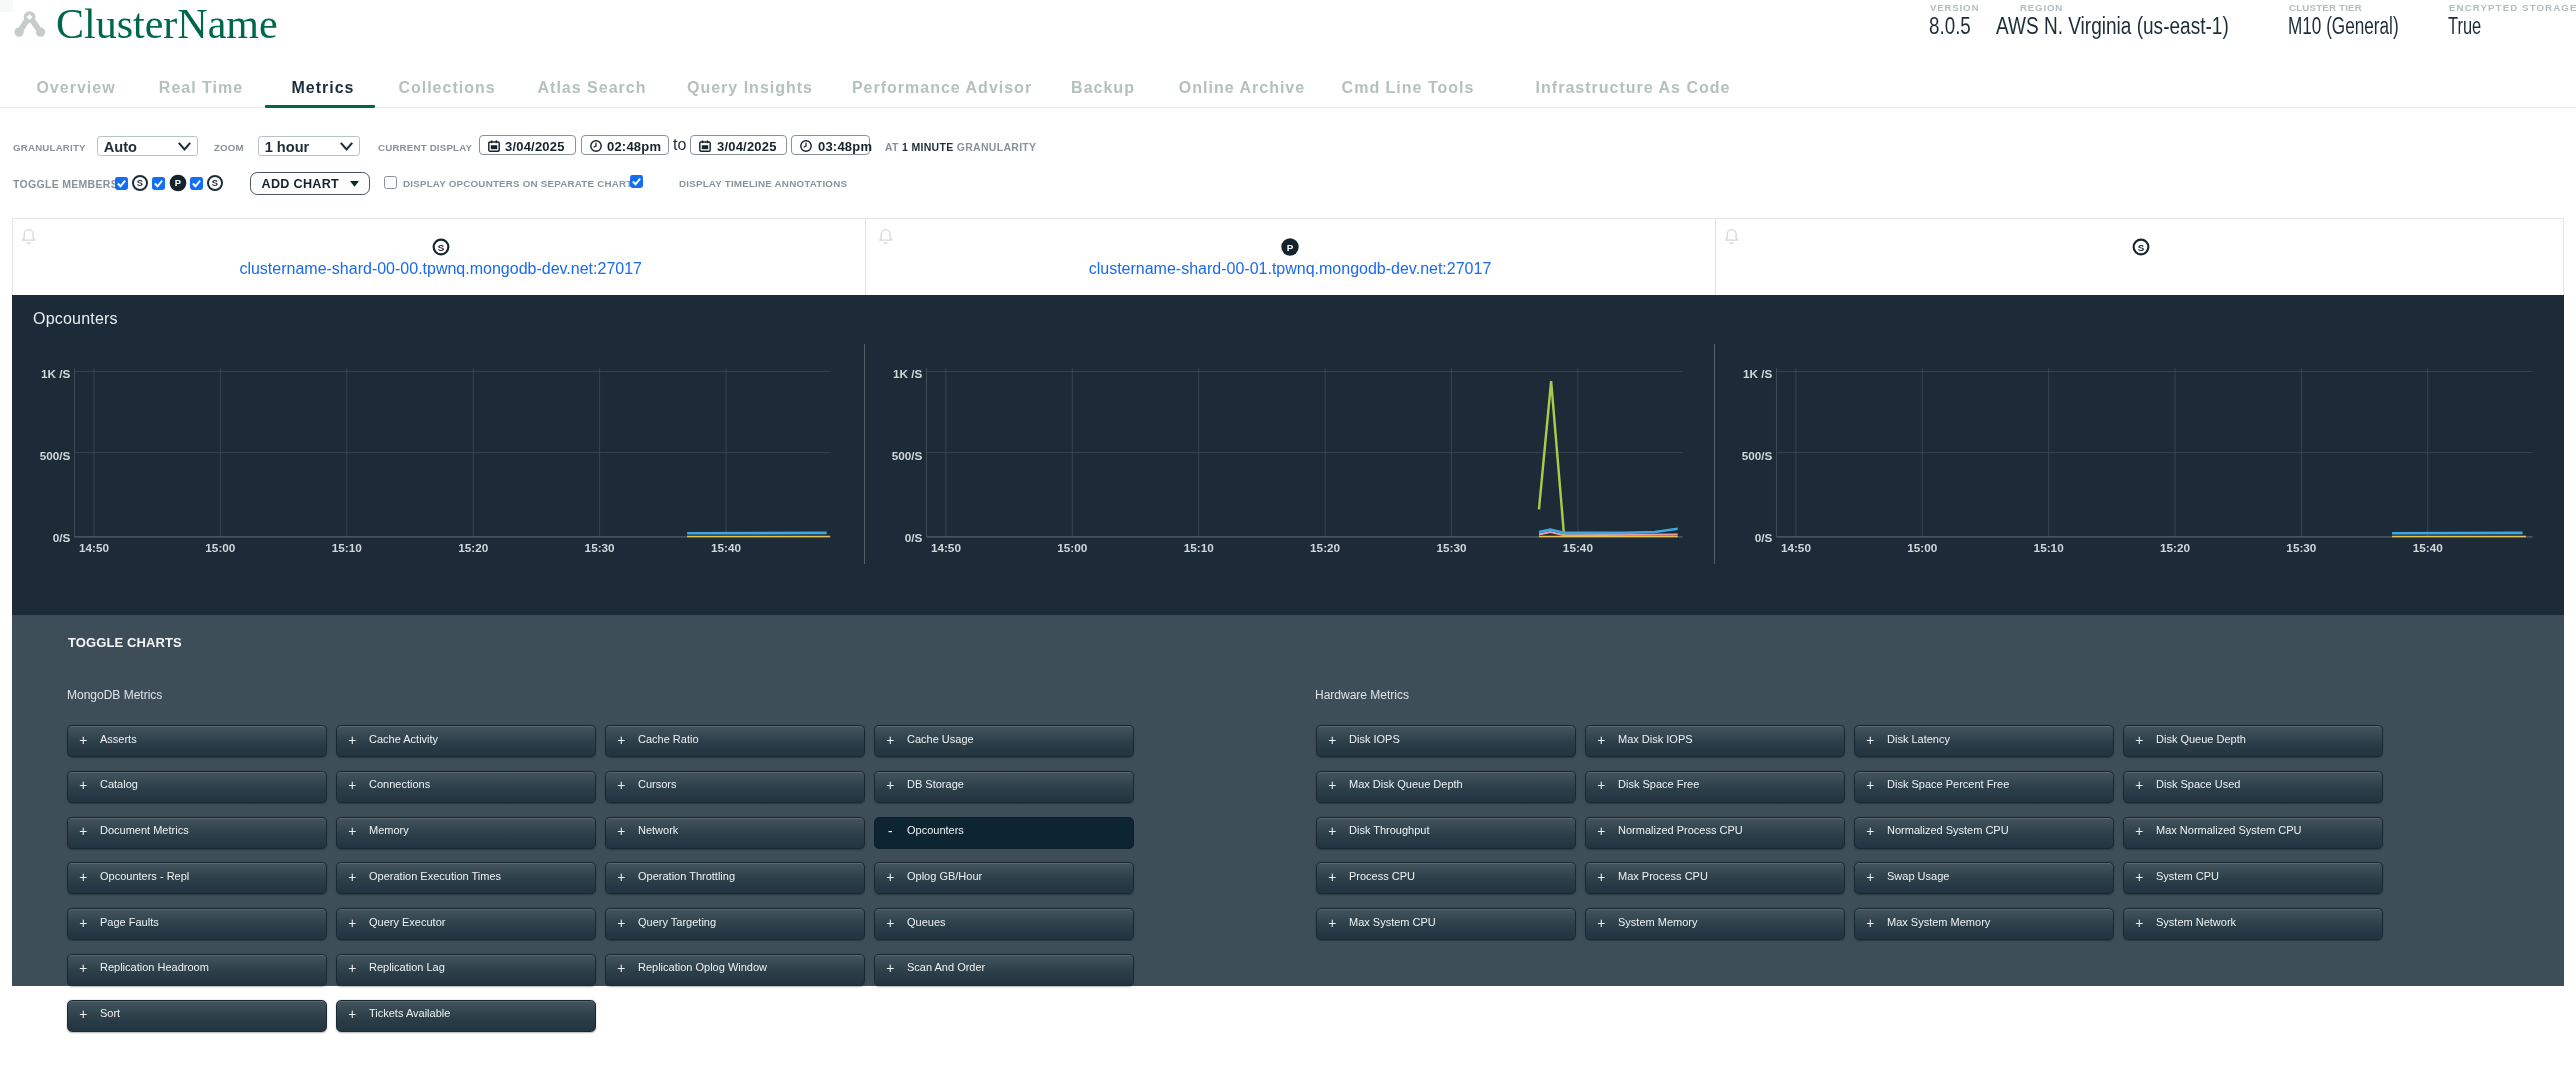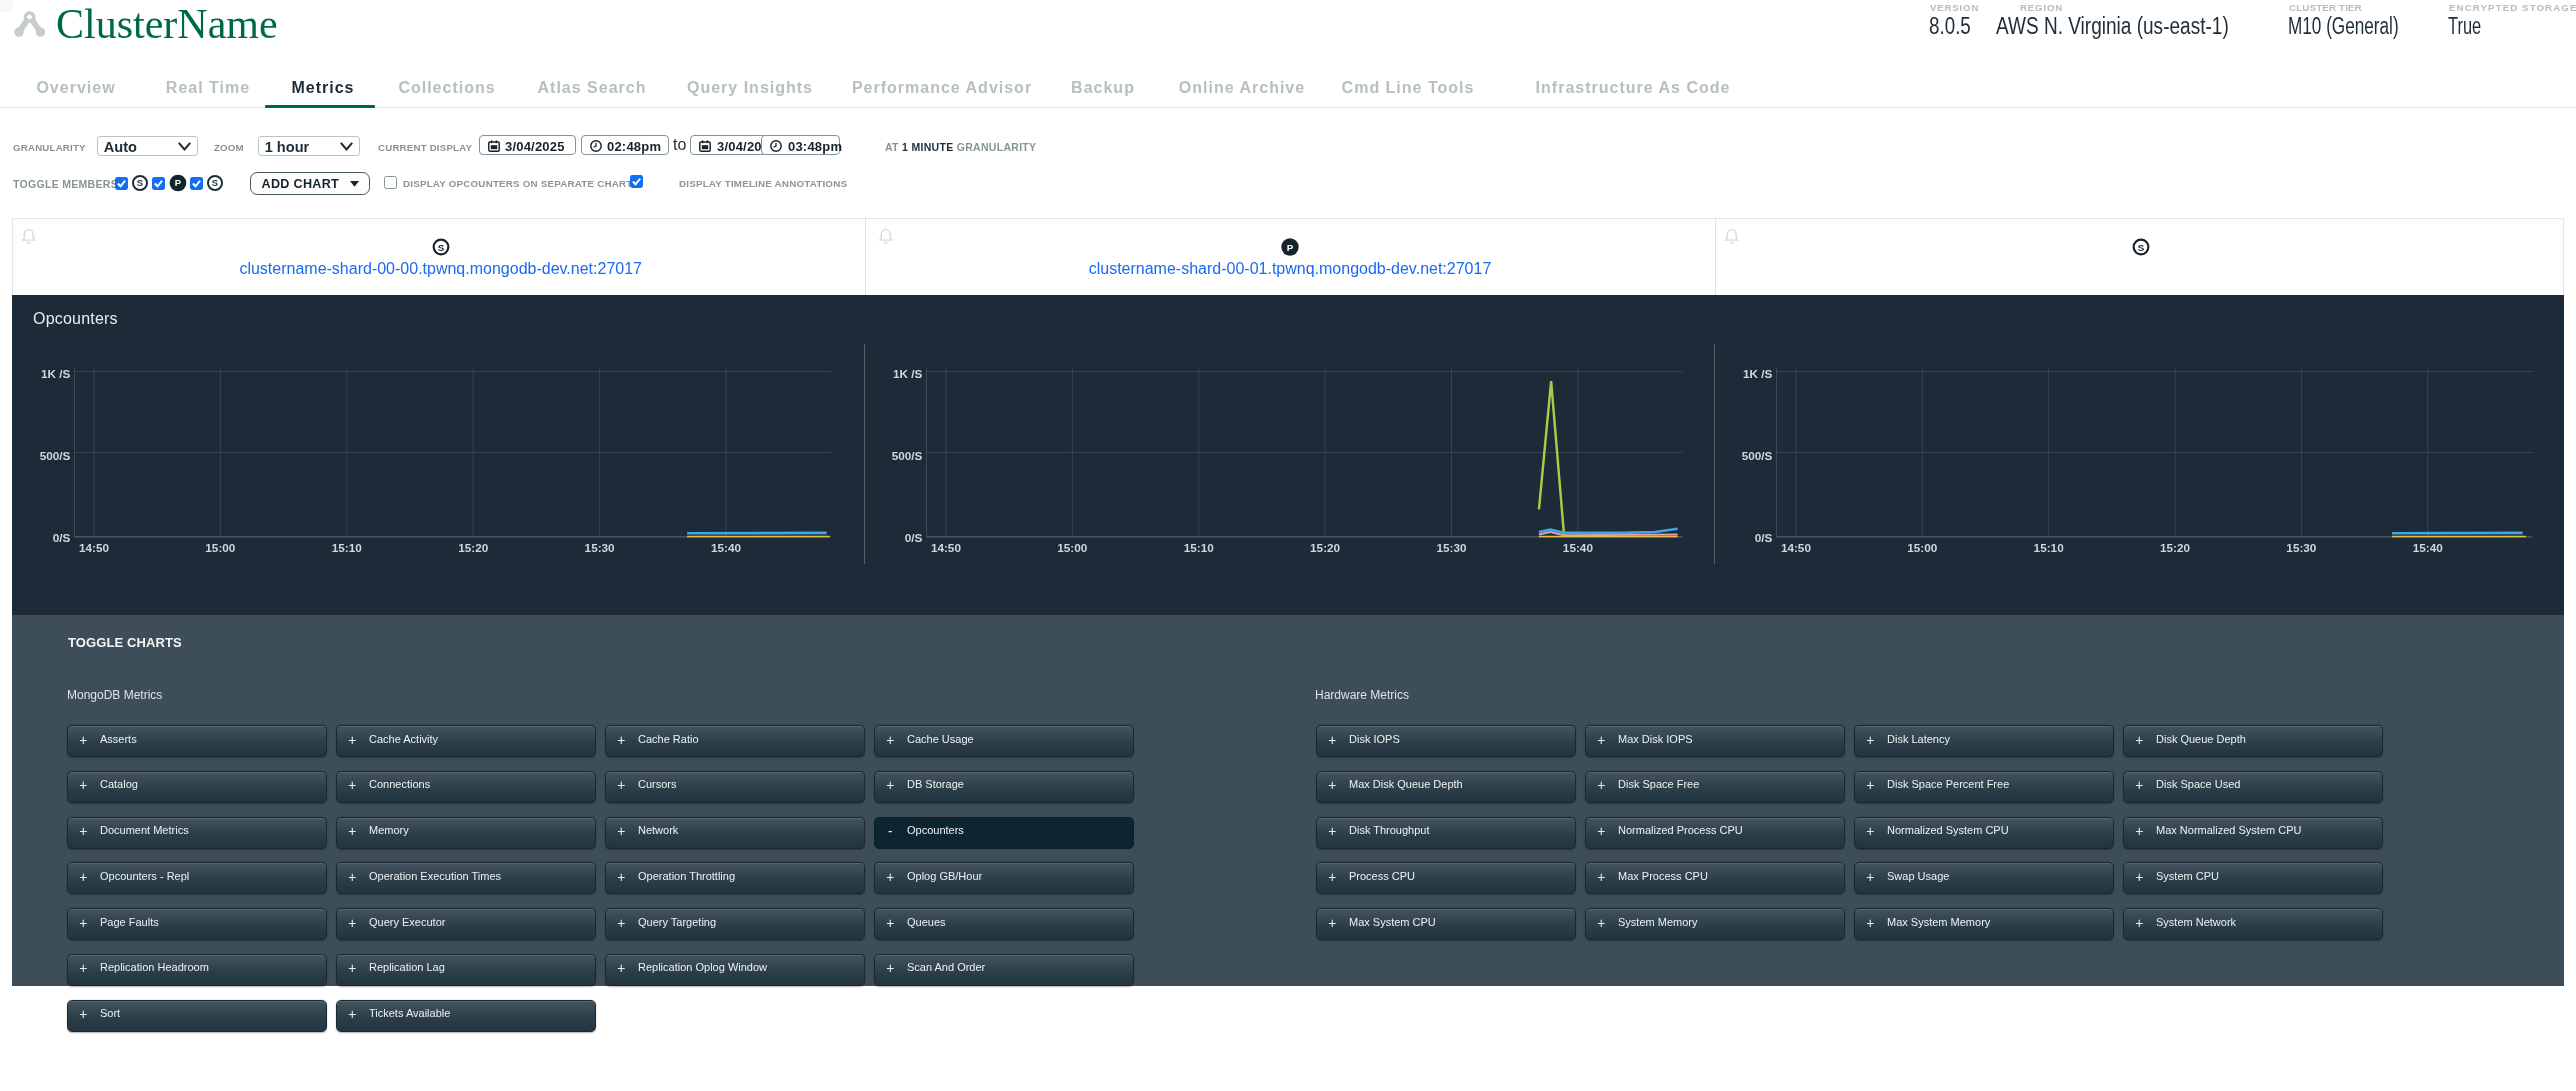--- a/index.html
+++ b/index.html
@@ -77,21 +77,21 @@
   <div class="abs metalabel" style="left:2020px;">REGION</div>
   <div class="abs metaval" style="left:1996px;"><span style="transform:scaleX(0.81);">AWS N. Virginia (us-east-1)</span></div>
   <div class="abs metalabel" style="left:2289px; letter-spacing:0.2px;">CLUSTER TIER</div>
   <div class="abs metaval" style="left:2288px;"><span style="transform:scaleX(0.73);">M10 (General)</span></div>
   <div class="abs metalabel" style="left:2449px; letter-spacing:1.1px;">ENCRYPTED STORAGE</div>
   <div class="abs metaval" style="left:2448px;"><span style="transform:scaleX(0.70);">True</span></div>
 
   <div class="abs" id="tabline"></div>
   <div class="abs" id="tabunderline"></div>
   <div class="abs tab" style="left:76px;">Overview</div>
-  <div class="abs tab" style="left:208px;">Real Time</div>
+  <div class="abs tab" style="left:201px;">Real Time</div>
   <div class="abs tab active" style="left:323px;">Metrics</div>
   <div class="abs tab" style="left:447px;">Collections</div>
   <div class="abs tab" style="left:592px;">Atlas Search</div>
   <div class="abs tab" style="left:750px;">Query Insights</div>
   <div class="abs tab" style="left:942px;">Performance Advisor</div>
   <div class="abs tab" style="left:1103px;">Backup</div>
   <div class="abs tab" style="left:1242px;">Online Archive</div>
   <div class="abs tab" style="left:1408px;">Cmd Line Tools</div>
   <div class="abs tab" style="left:1633px;">Infrastructure As Code</div>
 
@@ -130,21 +130,21 @@
   <div class="abs" style="left:673px; top:136px; font-size:16px; color:#1c2d38;">to</div>
   <div class="abs dinput" style="left:690px; top:135px; width:97px;">
     <svg style="position:absolute; left:8px; top:4px;" width="12" height="12" viewBox="0 0 15 15">
       <rect x="1" y="2.5" width="13" height="11.5" rx="1.5" fill="none" stroke="#15232b" stroke-width="1.8"></rect>
       <line x1="4.5" y1="0.5" x2="4.5" y2="4" stroke="#15232b" stroke-width="1.8"></line>
       <line x1="10.5" y1="0.5" x2="10.5" y2="4" stroke="#15232b" stroke-width="1.8"></line>
       <rect x="3.5" y="6.5" width="8" height="5" fill="#15232b"></rect>
     </svg>
     <span class="dtext" style="left:26px;">3/04/2025</span>
   </div>
-  <div class="abs dinput" style="left:761px; top:135px; width:79px;">
+  <div class="abs dinput" style="left:791px; top:135px; width:79px;">
     <svg style="position:absolute; left:8px; top:4px;" width="12" height="12" viewBox="0 0 15 15">
       <circle cx="7.5" cy="7.5" r="6.5" fill="none" stroke="#15232b" stroke-width="1.8"></circle>
       <path d="M7.5 3.5 L7.5 7.5 L4.5 9" fill="none" stroke="#15232b" stroke-width="1.6"></path>
     </svg>
     <span class="dtext" style="left:26px;">03:48pm</span>
   </div>
   <div class="abs ctllabel" style="left:885px; top:141px;">AT <span style="color:#1c2d38;">1 MINUTE</span> GRANULARITY</div>
 
   <div class="abs ctllabel" style="left:13px; top:178px;">TOGGLE MEMBERS</div>
   <div class="abs cb on" style="left:115px; top:177px;">

